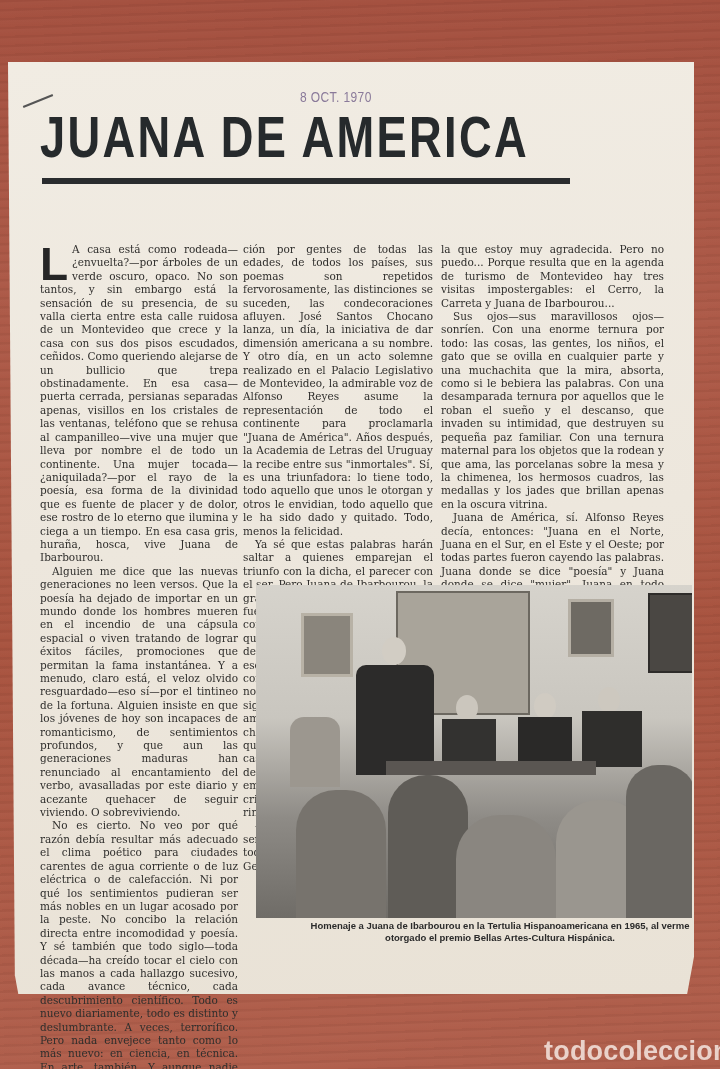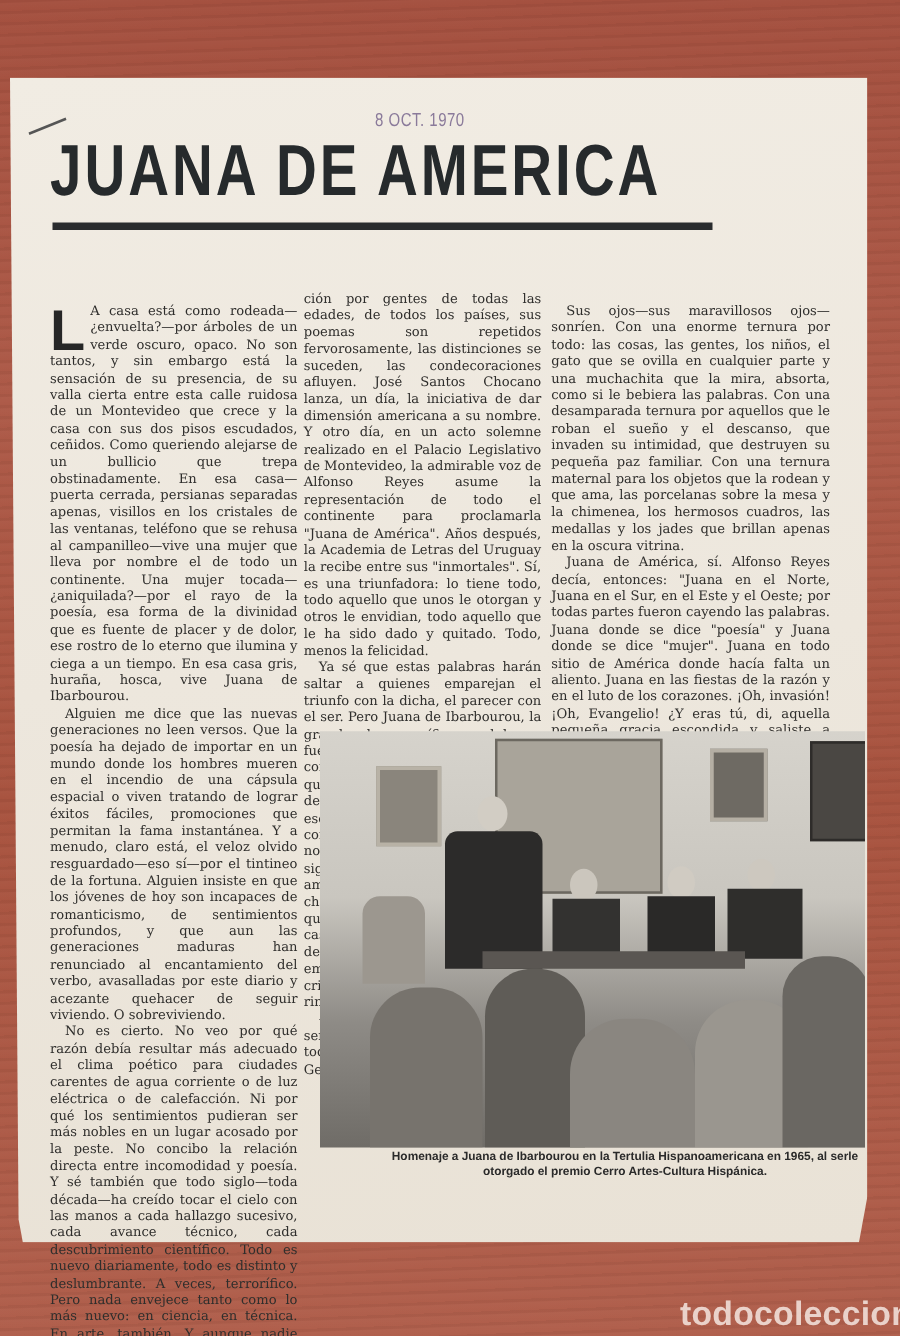--- a/index.html
+++ b/index.html
@@ -38,21 +38,21 @@
     position:absolute; font-family:"DejaVu Serif", serif; font-size:10.5px;
     line-height:13.4px; color:#2f2e2c; text-align:justify;
   }
   .col p { margin:0; text-indent:12px; }
   .col p.noindent { text-indent:0; }
   .dropcap {
     float:left; font-family:"Liberation Sans", sans-serif; font-weight:bold;
     font-size:46px; line-height:38px; margin:2px 4px 0 0; color:#262626;
   }
   .col1 { left:40px; top:243px; width:198px; }
-  .col2 { left:243px; top:233px; width:190px; }
+  .col2 { left:243px; top:243px; width:190px; }
   .col3 { left:441px; top:243px; width:223px; }
   .photo {
     position:absolute; left:256px; top:585px; width:436px; height:333px;
     background: linear-gradient(180deg, #d6d3cc 0%, #c9c6bf 40%, #8e8b86 70%, #6f6c67 100%);
     overflow:hidden;
   }
   .ph { position:absolute; }
   .caption {
     position:absolute; left:310px; top:920px; width:380px;
     font-family:"Liberation Sans", sans-serif; font-weight:bold;
@@ -84,20 +84,21 @@
 
 </div>
 
 <div class="col col2">
   <p class="noindent">ción por gentes de todas las edades, de todos los países, sus poemas son repetidos fervorosamente, las distinciones se suceden, las condecoraciones afluyen. José Santos Chocano lanza, un día, la iniciativa de dar dimensión americana a su nombre. Y otro día, en un acto solemne realizado en el Palacio Legislativo de Montevideo, la admirable voz de Alfonso Reyes asume la representación de todo el continente para proclamarla "Juana de América". Años después, la Academia de Letras del Uruguay la recibe entre sus "inmortales". Sí, es una triunfadora: lo tiene todo, todo aquello que unos le otorgan y otros le envidian, todo aquello que le ha sido dado y quitado. Todo, menos la felicidad.</p>
   <p>Ya sé que estas palabras harán saltar a quienes emparejan el triunfo con la dicha, el parecer con el ser. Pero Juana de Ibarbourou, la grande, la magnífica y dulce y fuertemente débil mujer que conocemos, hace mucho tiempo que ha perdido hasta el recuerdo de la felicidad. ¿Ha cambiado por eso, tiene rencores contra algo, contra alguien? No: su desencanto no es amargura, así como su dolor sigue siendo amor. Profundamente, amor. Ni siquiera ha perdido el chisporroteante sentido del humor que le hace decir hoy, en esta tarde casi oscurecida, mientras el ruido de la calle trata de invadir empeñosamente, a través de los cristales y los cortinados, este rincón de su casa:</p>
   <p>—Estoy cansada. No puedo—sencillamente, no puedo—recibir toda la gente que trata de verme. Gente excelente, claro, y a</p>
 </div>
 
 <div class="col col3">
+  <p class="noindent">la que estoy muy agradecida. Pero no puedo... Porque resulta que en la agenda de turismo de Montevideo hay tres visitas impostergables: el Cerro, la Carreta y Juana de Ibarbourou...</p>
   <p>Sus ojos—sus maravillosos ojos—sonríen. Con una enorme ternura por todo: las cosas, las gentes, los niños, el gato que se ovilla en cualquier parte y una muchachita que la mira, absorta, como si le bebiera las palabras. Con una desamparada ternura por aquellos que le roban el sueño y el descanso, que invaden su intimidad, que destruyen su pequeña paz familiar. Con una ternura maternal para los objetos que la rodean y que ama, las porcelanas sobre la mesa y la chimenea, los hermosos cuadros, las medallas y los jades que brillan apenas en la oscura vitrina.</p>
   <p>Juana de América, sí. Alfonso Reyes decía, entonces: "Juana en el Norte, Juana en el Sur, en el Este y el Oeste; por todas partes fueron cayendo las palabras. Juana donde se dice "poesía" y Juana donde se dice "mujer". Juana en todo sitio de América donde hacía falta un aliento. Juana en las fiestas de la razón y en el luto de los corazones. ¡Oh, invasión! ¡Oh, Evangelio! ¿Y eras tú, di, aquella pequeña gracia escondida y saliste a hacer temblar a todos?"... Ahora, es Juana quien tiembla de frío en la tarde. Pero sonríe dulce, pacientemente, mientras explica—una vez más—cómo comenzó a hacer versos:</p>
   <p>—Estoy comenzando a creer que la iniciación del poeta nato es algo así como</p>
 </div>
 
 <div class="photo" title="Group photo: man standing speaking at a table with seated panel, audience in foreground">
 
   <div class="ph" style="left:45px;top:28px;width:46px;height:58px;background:#8a857c;border:3px solid #b8b2a6;"></div>
   <div class="ph" style="left:140px;top:6px;width:130px;height:120px;background:#a9a49a;border:2px solid #6c6860;"></div>
   <div class="ph" style="left:312px;top:14px;width:40px;height:52px;background:#6e6a63;border:3px solid #b5afa4;"></div>
@@ -117,15 +118,15 @@
 
   <div class="ph" style="left:34px;top:132px;width:50px;height:70px;background:#9c978f;border-radius:14px 14px 0 0;"></div>
 
   <div class="ph" style="left:40px;top:205px;width:90px;height:128px;background:#77736d;border-radius:40px 40px 0 0;"></div>
   <div class="ph" style="left:132px;top:190px;width:80px;height:143px;background:#5f5c57;border-radius:38px 38px 0 0;"></div>
   <div class="ph" style="left:200px;top:230px;width:100px;height:103px;background:#8a8680;border-radius:44px 44px 0 0;"></div>
   <div class="ph" style="left:300px;top:215px;width:90px;height:118px;background:#9a968f;border-radius:42px 42px 0 0;"></div>
   <div class="ph" style="left:370px;top:180px;width:70px;height:153px;background:#6a6762;border-radius:32px 32px 0 0;"></div>
 </div>
 
-<div class="caption">Homenaje a Juana de Ibarbourou en la Tertulia Hispanoamericana en 1965, al serle otorgado el premio Cerro Artes-Cultura Hispánica.</div>
+<div class="caption">Homenaje a Juana de Ibarbourou en la Tertulia Hispanoamericana en 1965, al verme otorgado el premio Bellas Artes-Cultura Hispánica.</div>
 
 <div class="watermark">todocoleccion</div>
 
 </body></html>

